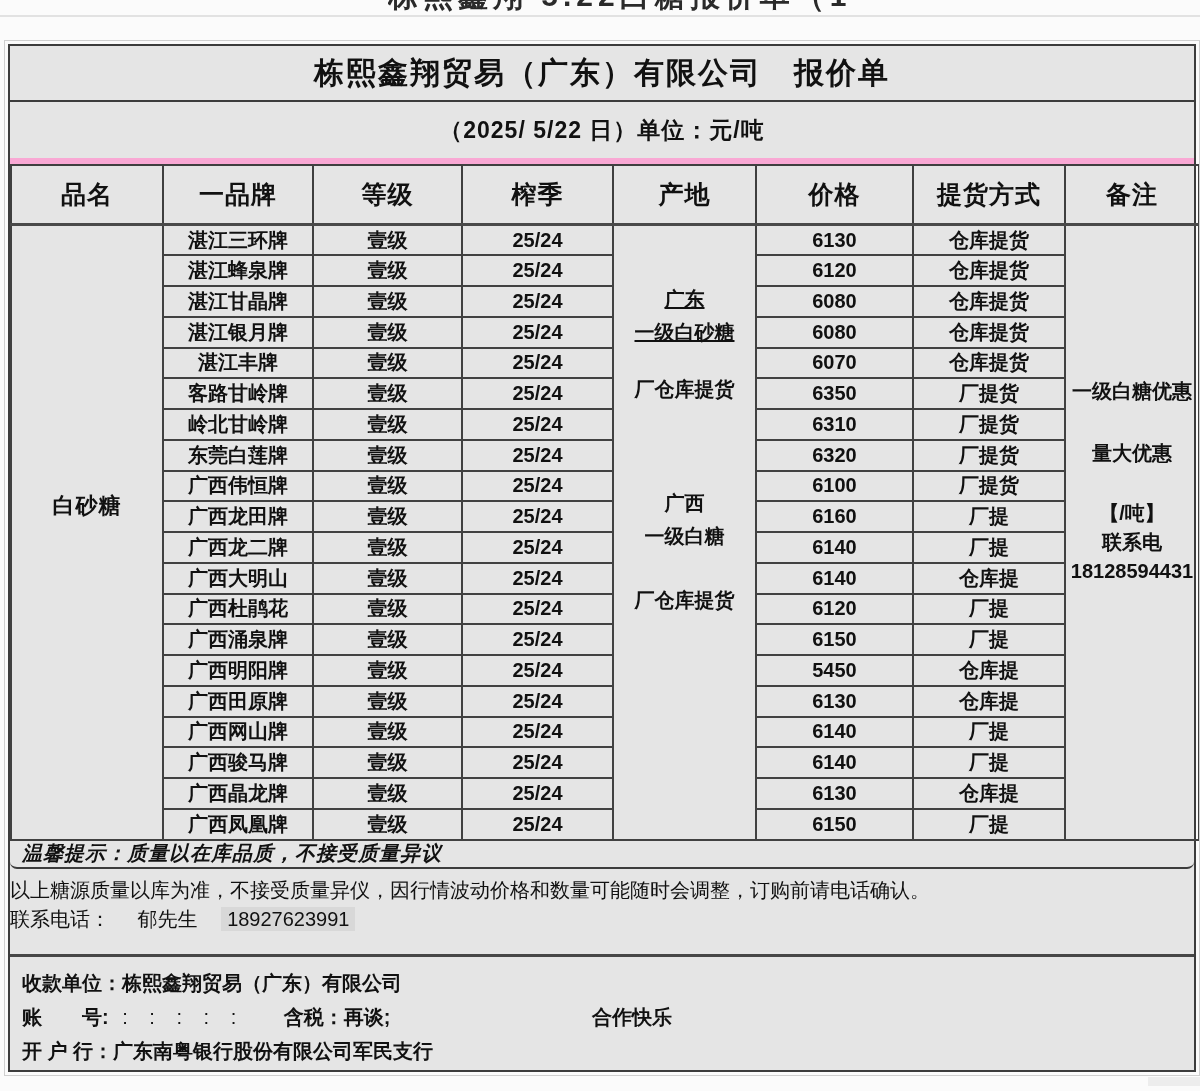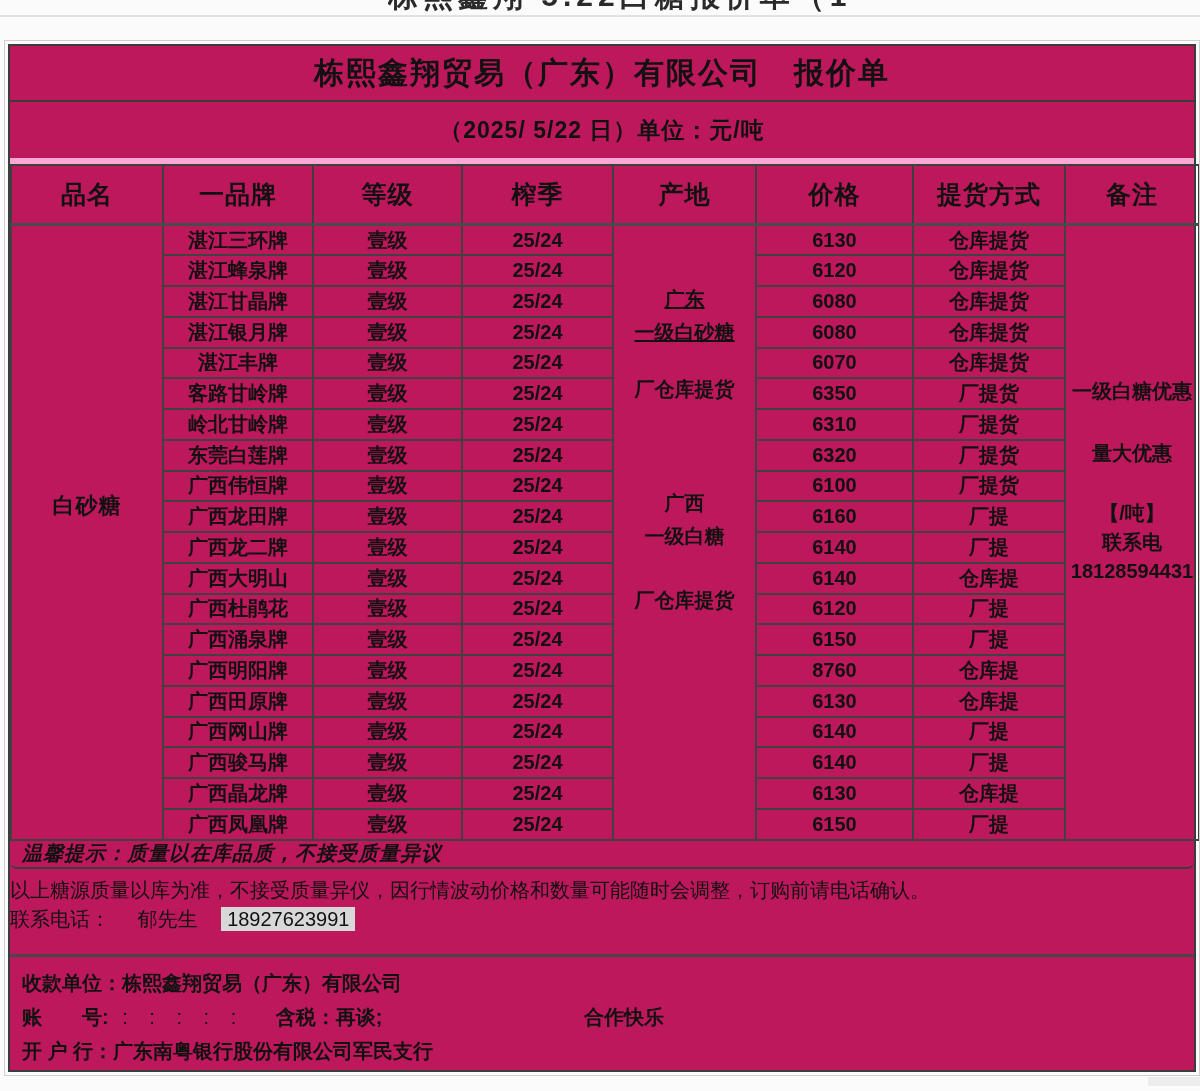--- a/index.html
+++ b/index.html
@@ -8,21 +8,21 @@
     background:#fbfbfb;color:#111;
     font-family:"Liberation Sans","DejaVu Sans",sans-serif;
   }
   
   .clip-wrap{position:absolute;left:388px;top:0;width:460px;height:13px;overflow:hidden;}
   .clip-wrap span{display:block;white-space:nowrap;font-size:30px;font-weight:700;
     letter-spacing:5px;color:#2a2a2a;margin-top:-24px;}
   .top-divider{position:absolute;left:0;top:15px;width:1200px;height:2px;background:#e2e2e2;}
 
   
-  .doc{position:absolute;left:8px;top:44px;width:1184px;background:#be185d;
+  .doc{position:absolute;left:8px;top:44px;width:1184px;background:#e5e5e5;
        border:2px solid #3c3c3c;outline:1px solid #cfcfcf;outline-offset:3px;}
   .title-box{height:54px;border-bottom:2px solid #3c3c3c;display:flex;align-items:center;
        justify-content:center;font-size:30px;font-weight:700;letter-spacing:2px;}
   .date-box{height:56px;border-bottom:6px solid #f9a8d4;display:flex;align-items:center;
        justify-content:center;font-size:23px;font-weight:700;letter-spacing:1px;}
 
   table.q{border-collapse:collapse;width:100%;table-layout:fixed;}
   table.q th{border:2px solid #3f3f3f;border-bottom:3px solid #4a4a4a;height:57px;
        font-size:25px;font-weight:700;text-align:center;padding:0;letter-spacing:1px;}
   table.q td{border:2px solid #414141;text-align:center;padding:0;font-size:20px;
@@ -39,21 +39,21 @@
   .tip-box{height:26px;border-bottom:2px solid #3c3c3c;display:flex;align-items:center;
        padding-left:12px;font-size:20px;font-weight:700;font-style:italic;letter-spacing:1px;border-radius:7px;}
   .notes-box{height:78px;border-bottom:3px solid #474747;padding:7px 12px 0 0;
        font-size:20px;font-weight:500;line-height:29px;}
   .contact-line .gap1{margin-left:22px;}
   .contact-line .gap2{margin-left:18px;}
   .phone-hl{background:#d8d8d8;padding:1px 6px;}
   .bank-box{height:104px;padding:9px 12px 0 12px;font-size:20px;font-weight:600;line-height:34px;}
   .bank-line span{display:inline-block;}
   .acct-colons{margin-left:8px;font-weight:500;letter-spacing:8px;}
-  .acct-tax{margin-left:26px;}
+  .acct-tax{margin-left:34px;}
   .acct-coop{margin-left:196px;}
 
   .corner-patch{position:absolute;right:0;bottom:5px;width:52px;height:9px;background:#ededed;}
 </style>
 </head>
 <body>
 
 <div class="clip-wrap">
   <span>栋熙鑫翔 5.22白糖报价单（1）</span>
 </div>
@@ -206,21 +206,21 @@
           <td class="c-brand">广西涌泉牌</td>
           <td class="c-grade">壹级</td>
           <td class="c-season">25/24</td>
           <td class="c-price">6150</td>
           <td class="c-pickup">厂提</td>
         </tr>
         <tr>
           <td class="c-brand">广西明阳牌</td>
           <td class="c-grade">壹级</td>
           <td class="c-season">25/24</td>
-          <td class="c-price">8760</td>
+          <td class="c-price">5450</td>
           <td class="c-pickup">仓库提</td>
         </tr>
         <tr>
           <td class="c-brand">广西田原牌</td>
           <td class="c-grade">壹级</td>
           <td class="c-season">25/24</td>
           <td class="c-price">6130</td>
           <td class="c-pickup">仓库提</td>
         </tr>
         <tr>

